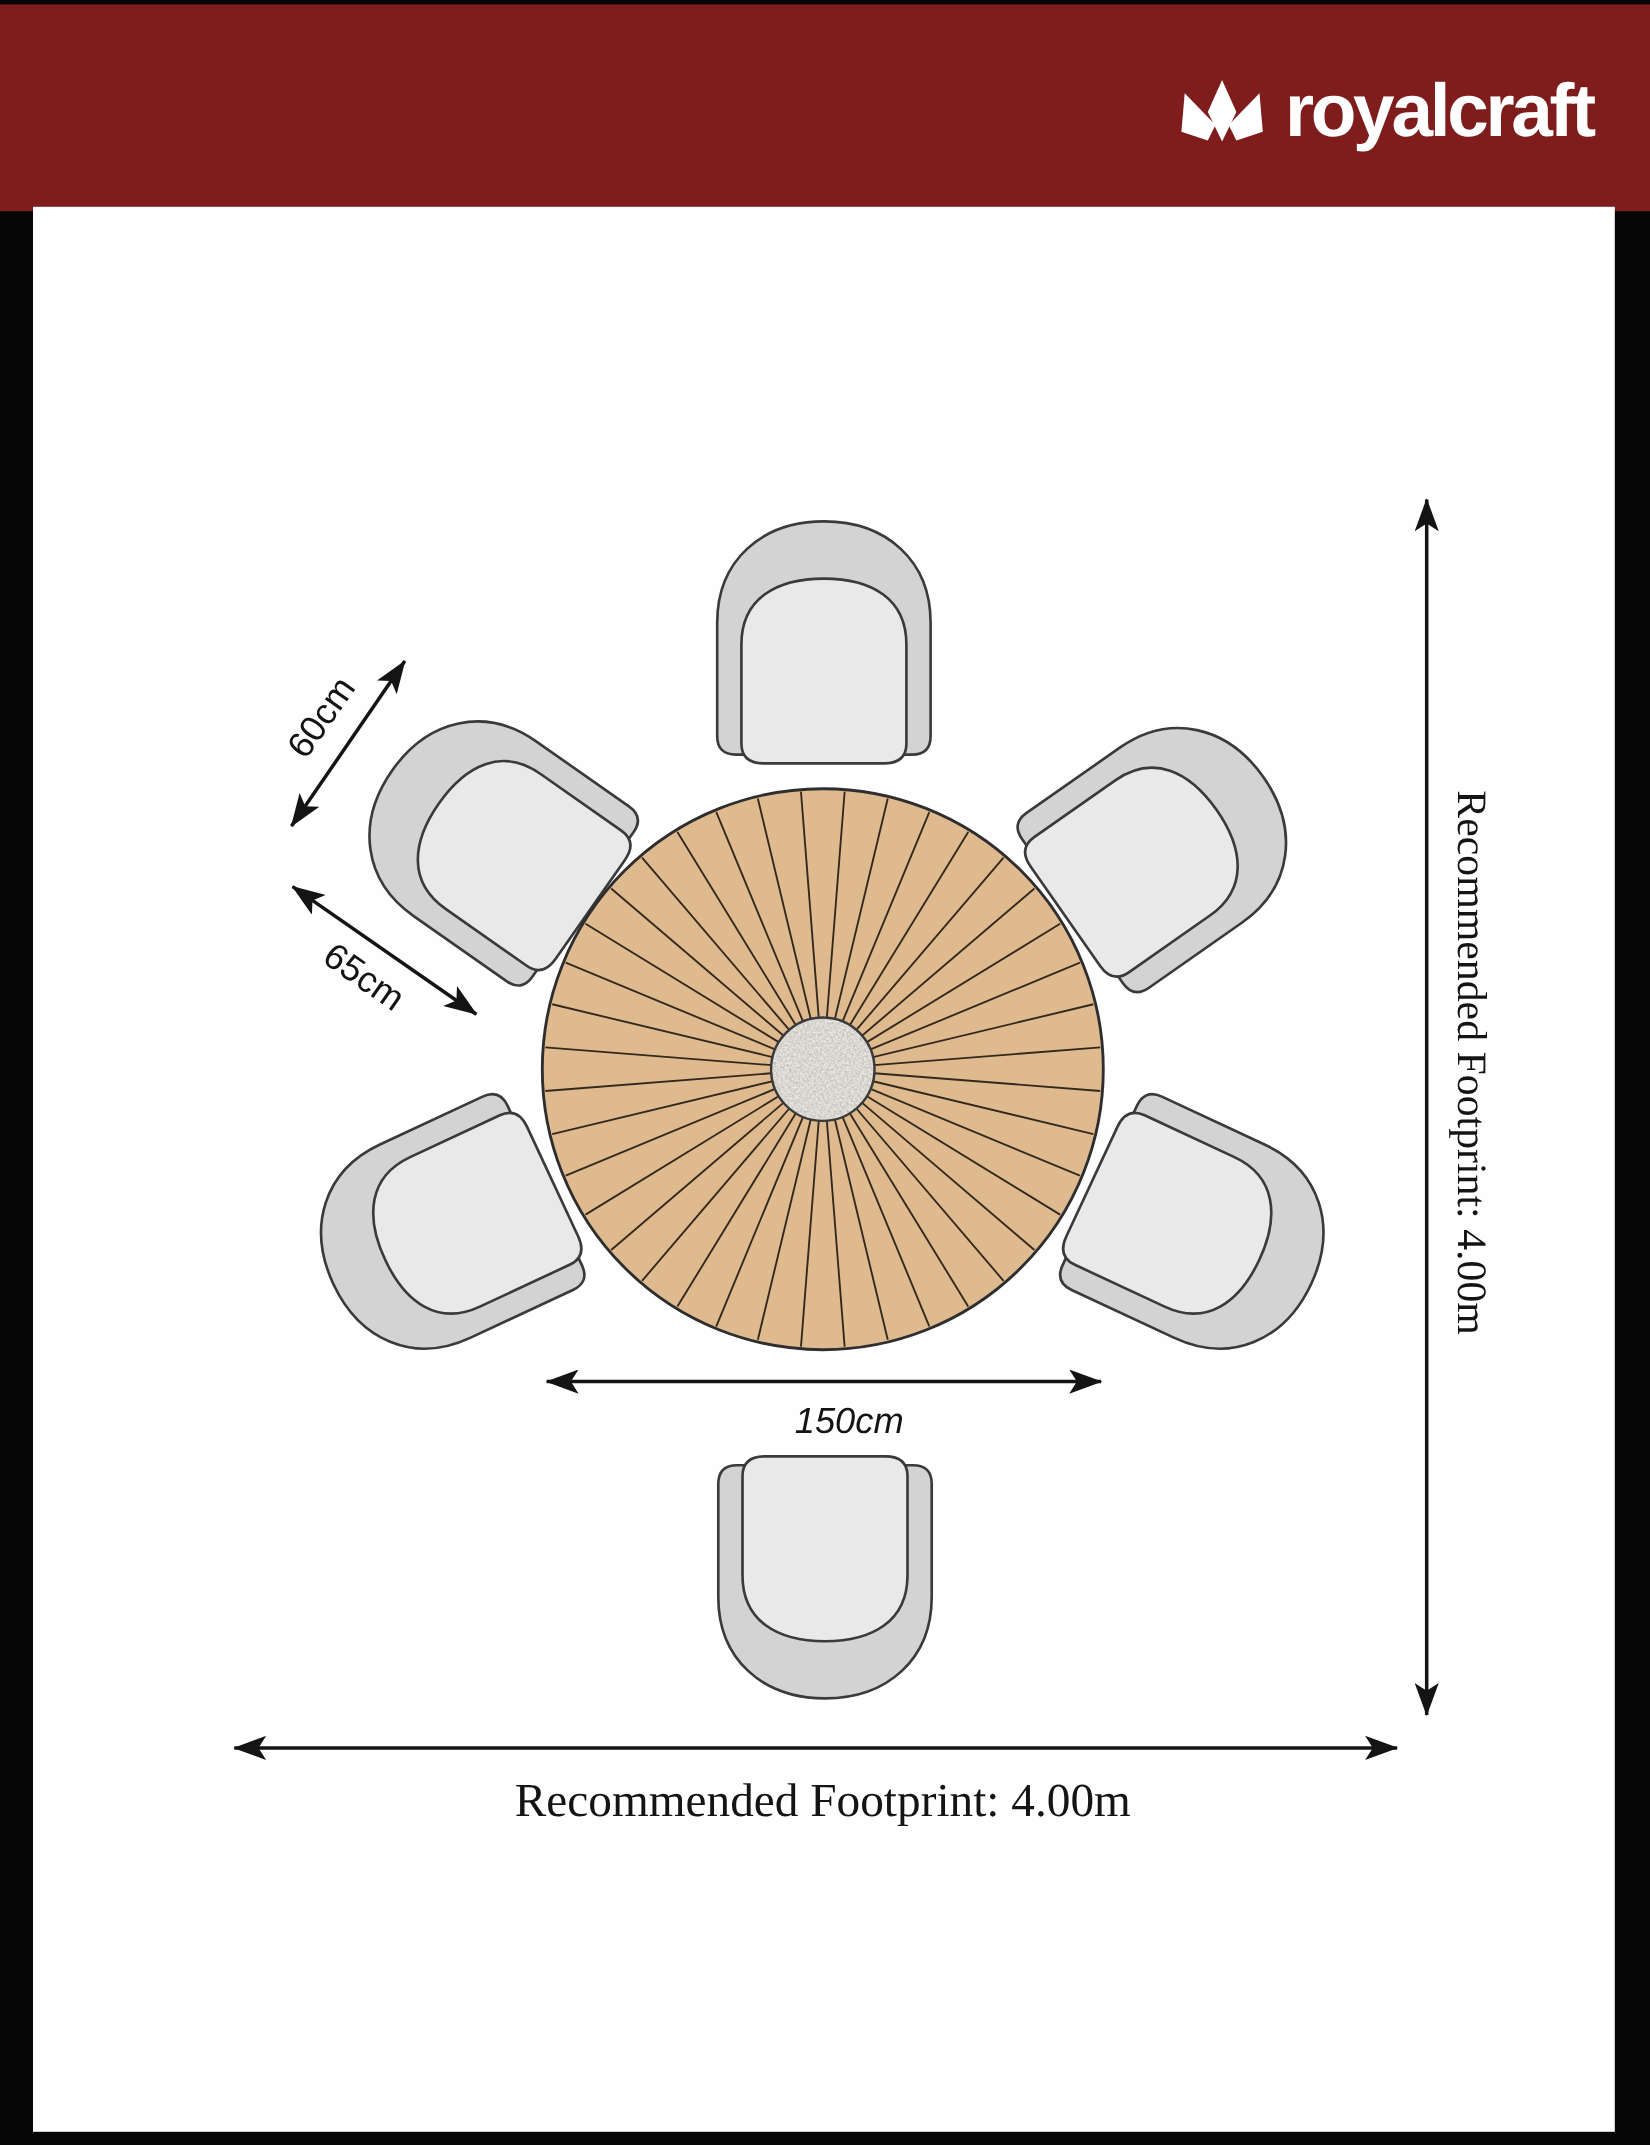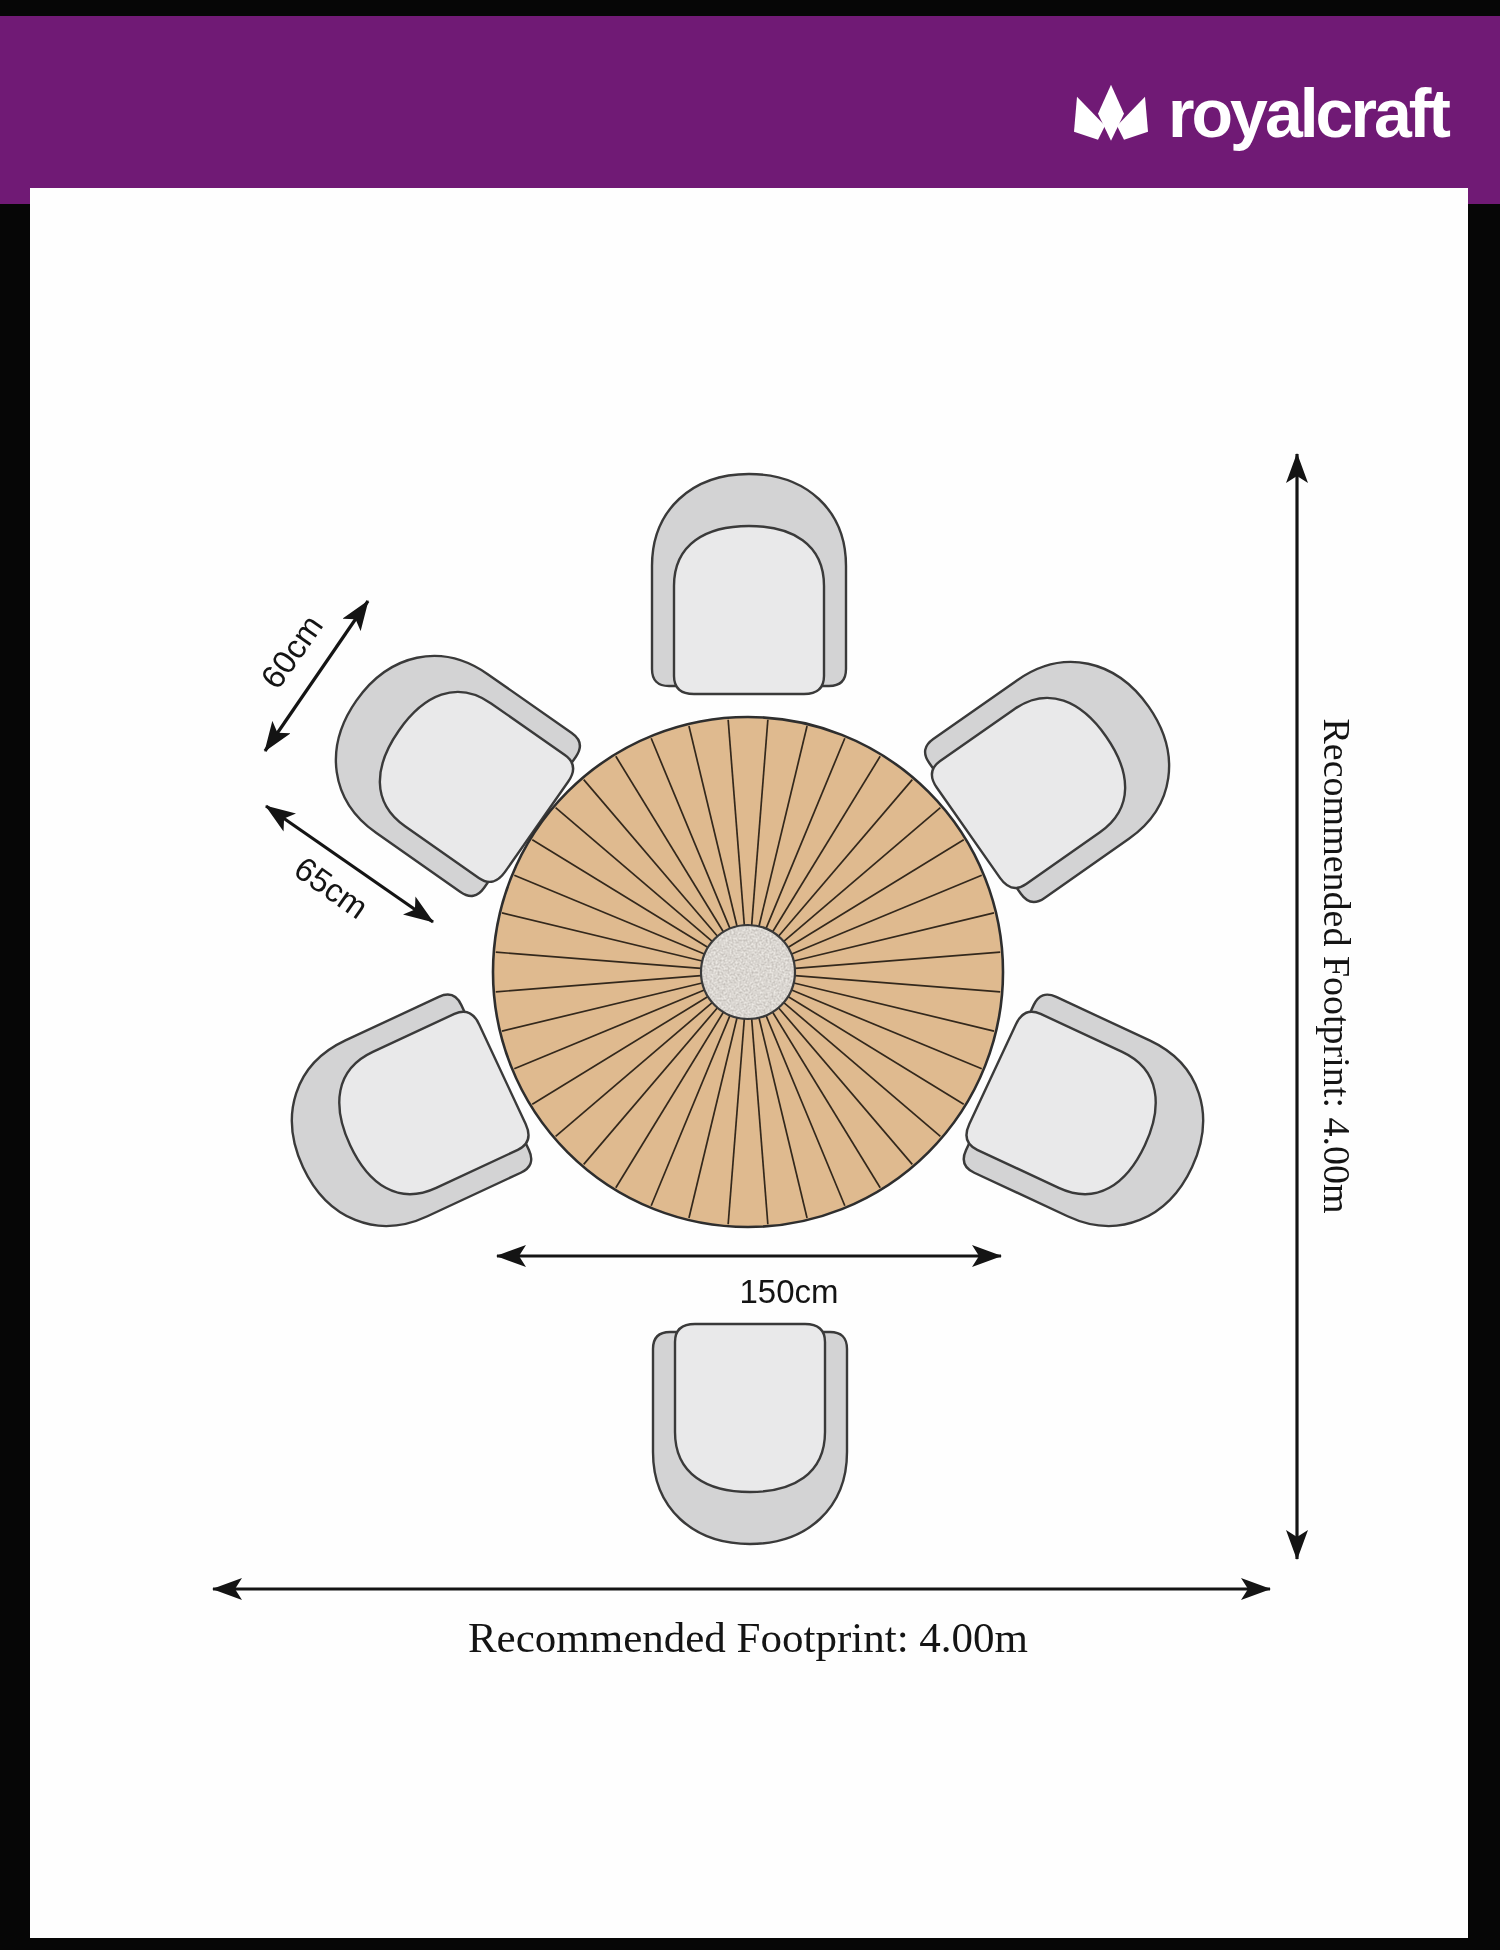--- a/index.html
+++ b/index.html
@@ -1,30 +1,30 @@
 <!DOCTYPE html>
 <html><head>
 <meta charset="utf-8">
 <style>
   html,body{margin:0;padding:0;background:#000;}
   .frame{position:relative;width:1500px;height:1950px;background:#060606;overflow:hidden;
          font-family:"Liberation Sans",sans-serif;}
-  .header{position:absolute;left:0;top:16px;width:1500px;height:188px;background:#701a75;}
+  .header{position:absolute;left:0;top:4px;width:1500px;height:188px;background:#7f1d1d;}
   .brand{position:absolute;right:52px;top:50%;transform:translateY(-46%);
          display:flex;align-items:center;gap:16px;}
   .brand-text{color:#fff;font-weight:700;font-size:68px;letter-spacing:-3px;
               font-family:"Liberation Sans",sans-serif;line-height:1;}
   .canvas{position:absolute;left:30px;top:188px;width:1438px;height:1750px;background:#fefefe;}
   svg.diagram{position:absolute;left:0;top:0;width:1500px;height:1950px;display:block;}
   .dim-label{position:absolute;color:#141414;white-space:nowrap;transform-origin:center;}
   .dim-sans{font-family:"Liberation Sans",sans-serif;font-size:33px;}
   .dim-serif{font-family:"Liberation Serif",serif;font-size:43px;}
   .lbl-60{left:292px;top:652px;transform:translate(-50%,-50%) rotate(-55deg);}
   .lbl-65{left:331px;top:888px;transform:translate(-50%,-50%) rotate(35deg);}
-  .lbl-150{left:789px;top:1292px;transform:translate(-50%,-50%);}
+  .lbl-150{left:772px;top:1292px;transform:translate(-50%,-50%);font-style:italic;}
   .lbl-foot-bottom{left:748px;top:1637px;transform:translate(-50%,-50%);}
   .lbl-foot-right{left:1337px;top:966px;transform:translate(-50%,-50%) rotate(90deg);font-size:38px;}
 </style>
 </head>
 <body>
 
 <div class="frame">
 
   <div class="header">
     <div class="brand">

